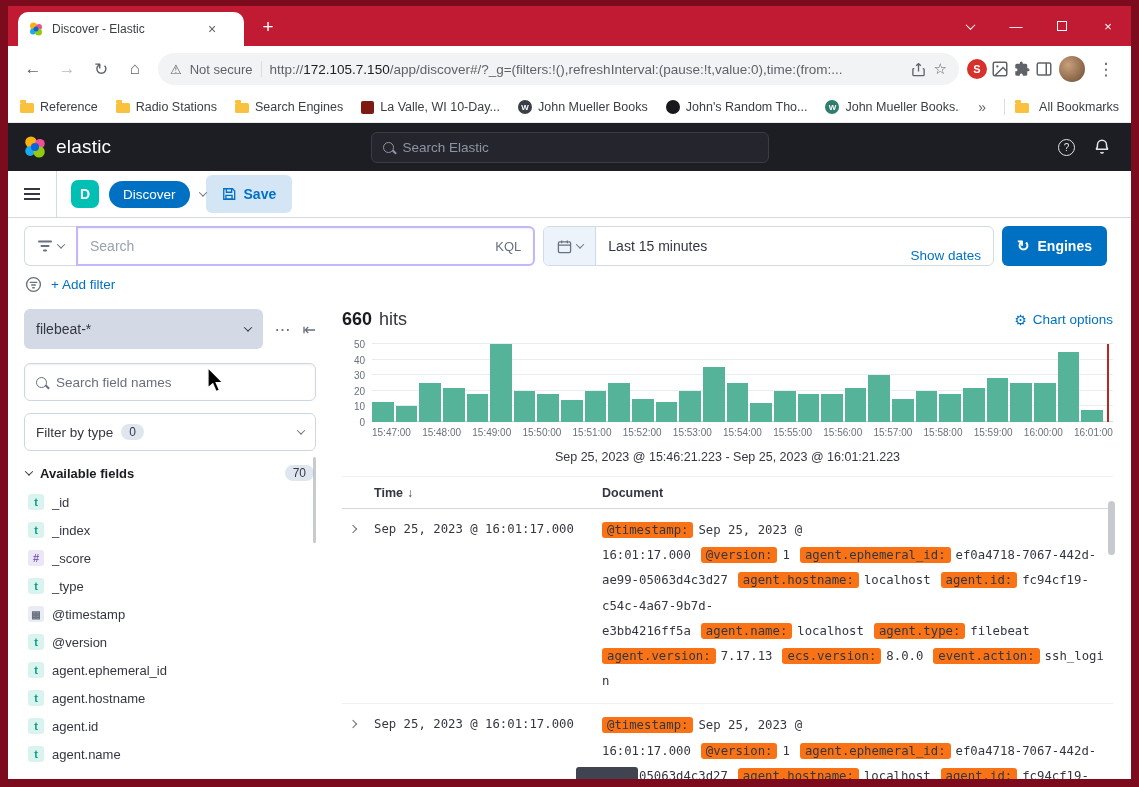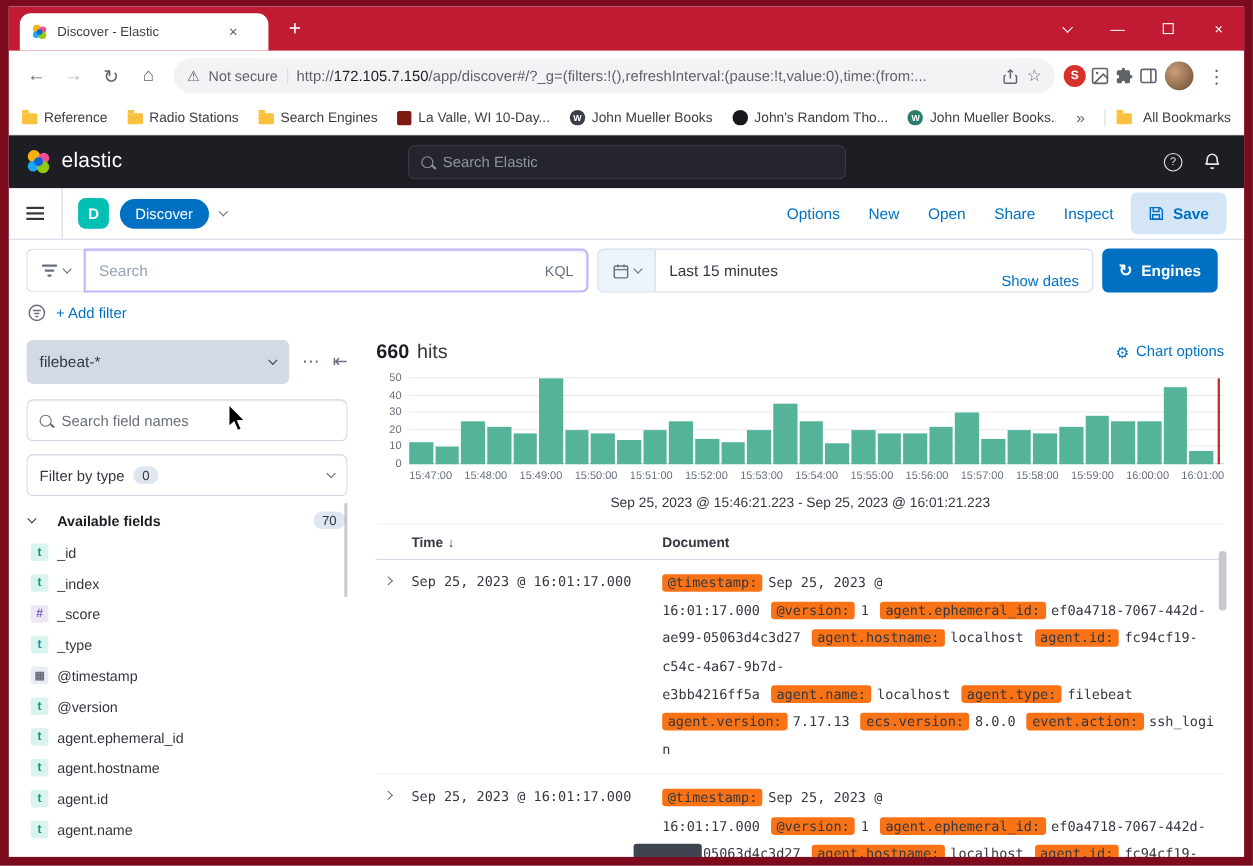--- a/index.html
+++ b/index.html
@@ -103,21 +103,21 @@
   .index-btn { flex:1; height:40px; background:#d3dae6; border:none; border-radius:6px; display:flex; align-items:center; justify-content:space-between; padding:0 12px; font-size:14px; font-weight:400; color:#343741; font-family:"Liberation Sans",sans-serif; }
   .icon-gray { color:#69707d; font-size:16px; }
   .field-search { margin-top:14px; height:38px; border:1px solid #cfd6e3; border-radius:6px; display:flex; align-items:center; gap:9px; padding:0 11px; color:#69707d; background:#fff; box-shadow:inset 0 1px 2px rgba(152,162,179,.15); }
   .field-search input { border:none; outline:none; flex:1; font-size:13.5px; color:#343741; min-width:0; font-family:"Liberation Sans",sans-serif; }
   .field-search input::placeholder { color:#69707d; }
   .filter-type { margin-top:12px; height:38px; border:1px solid #cfd6e3; border-radius:6px; display:flex; align-items:center; gap:8px; padding:0 11px; background:#fff; }
   .ft-label { font-size:13.5px; color:#343741; }
   .count-badge { background:#e0e6ef; border-radius:9px; padding:1px 8px; font-size:12px; color:#343741; }
   .filter-type .chev { margin-left:auto; }
   .fields-head { margin-top:14px; display:flex; align-items:center; gap:8px; padding:0 2px; }
-  .fh-label { font-size:13px; font-weight:700; color:#1a1c21;margin-left:12px; }
+  .fh-label { font-size:13px; font-weight:700; color:#1a1c21; }
   .fields-head .count-badge { margin-left:auto; }
   .fields-list { margin-top:7px; }
   .field-item { height:28px; display:flex; align-items:center; gap:8px; padding:0 4px; width:100%; background:none; border:none; font-family:"Liberation Sans",sans-serif; }
   .tok { width:16px; height:16px; border-radius:3px; display:flex; align-items:center; justify-content:center; font-size:11px; font-weight:700; flex:none; }
   .tok-t { background:#d9f3ee; color:#0d9c8c; }
   .tok-num { background:#ece6f6; color:#7b61b8; }
   .tok-date { background:#e9edf3; color:#69707d; font-size:10px; }
   .field-name { font-size:13px; color:#343741; white-space:nowrap; }
   .side-scroll { position:absolute; right:0; top:148px; width:3px; height:86px; background:#9aa0a6; opacity:.55; border-radius:2px; }
 
@@ -287,27 +287,20 @@
     </div>
   </div>
 
   <div class="appnav">
     <div class="burger-cell">
         <span class="burger"></span>
       </div>
     <span class="space-badge">D</span>
     <span class="app-pill">Discover</span>
     <i class="chev bcrumb"></i>
-    <div class="nav-right">
-        <a class="nav-link">Options</a>
-        <a class="nav-link">New</a>
-        <a class="nav-link">Open</a>
-        <a class="nav-link">Share</a>
-        <a class="nav-link">Inspect</a>
-      </div>
     <button class="save-btn" style="margin-right:16px;">
       <svg width="14" height="14" viewBox="0 0 16 16" fill="none" stroke="#0071c2" stroke-width="1.5">
           <path d="M2 2h10l2.5 2.5V14H2z"></path>
           <path d="M5 2v4h6V2M4.5 9.5h7v4.5h-7z"></path>
         </svg>
       <span>Save</span>
     </button>
   </div>
 
   <div class="querybar">

